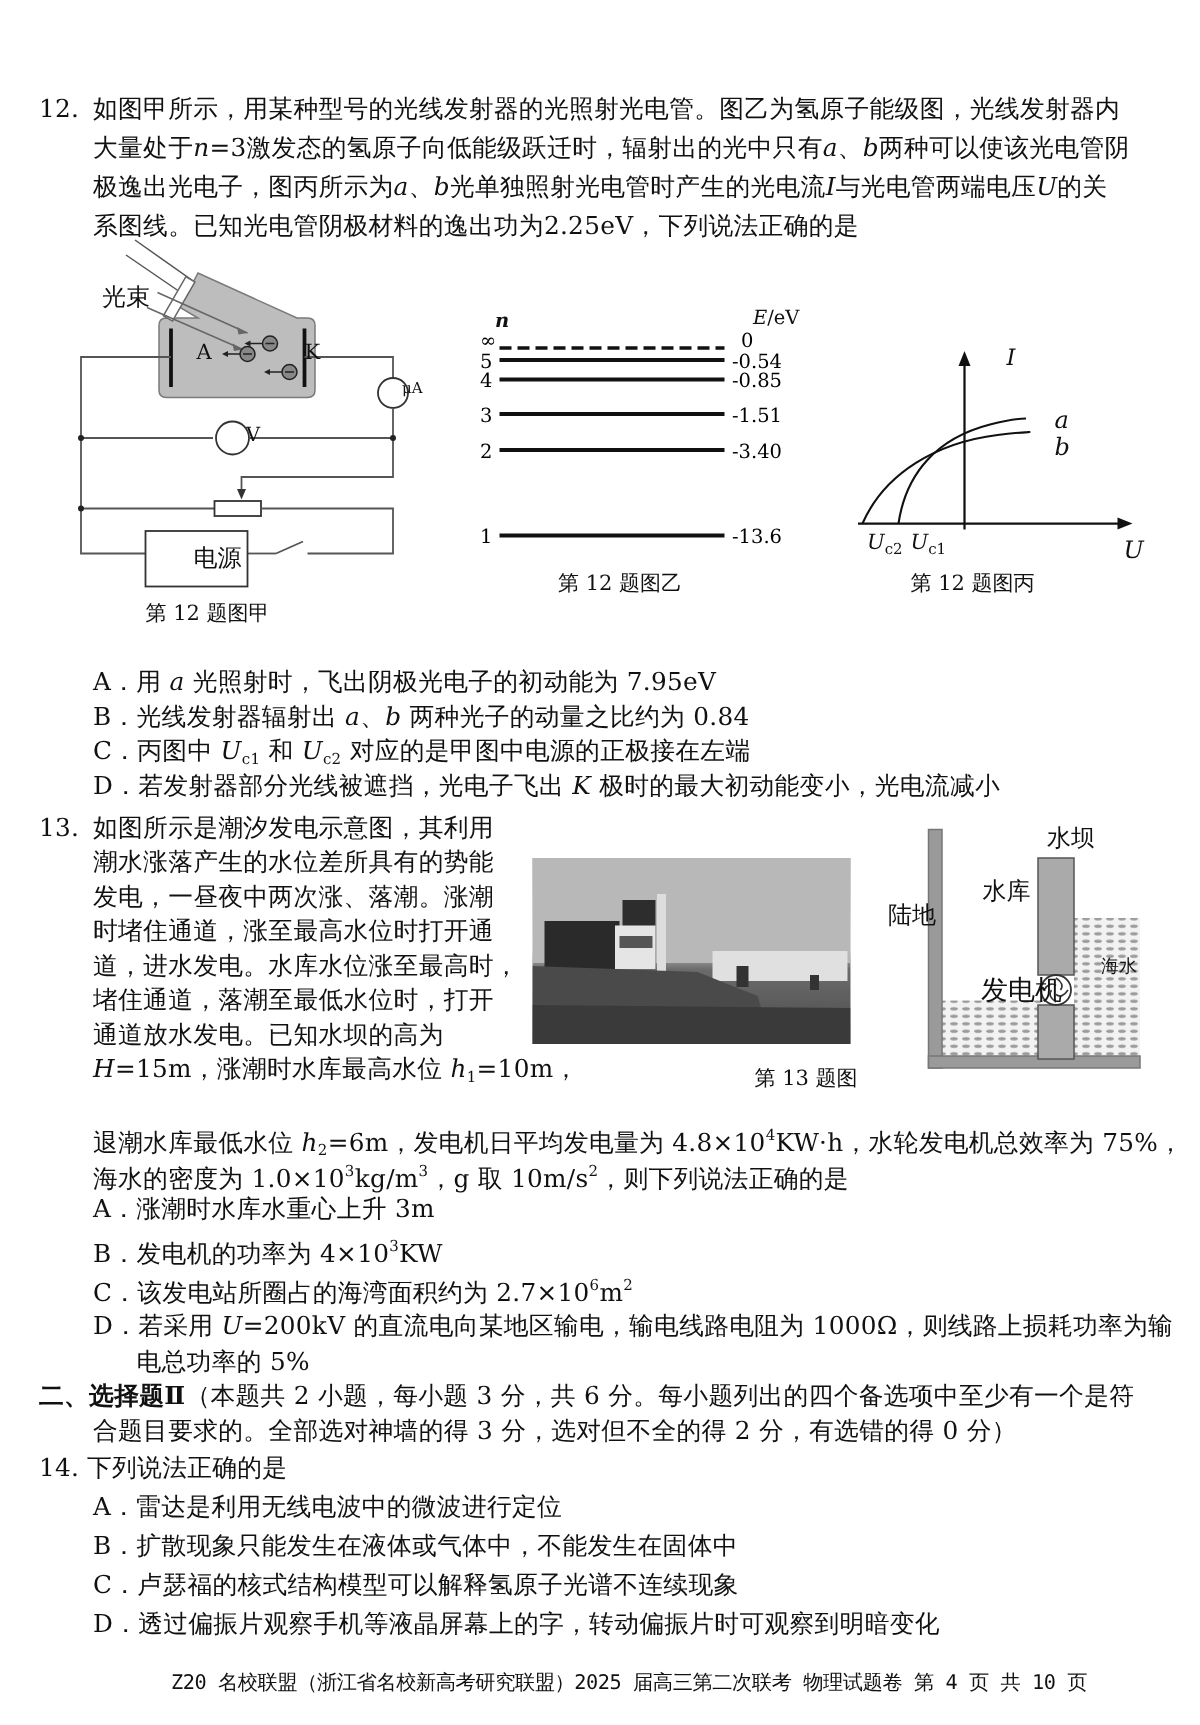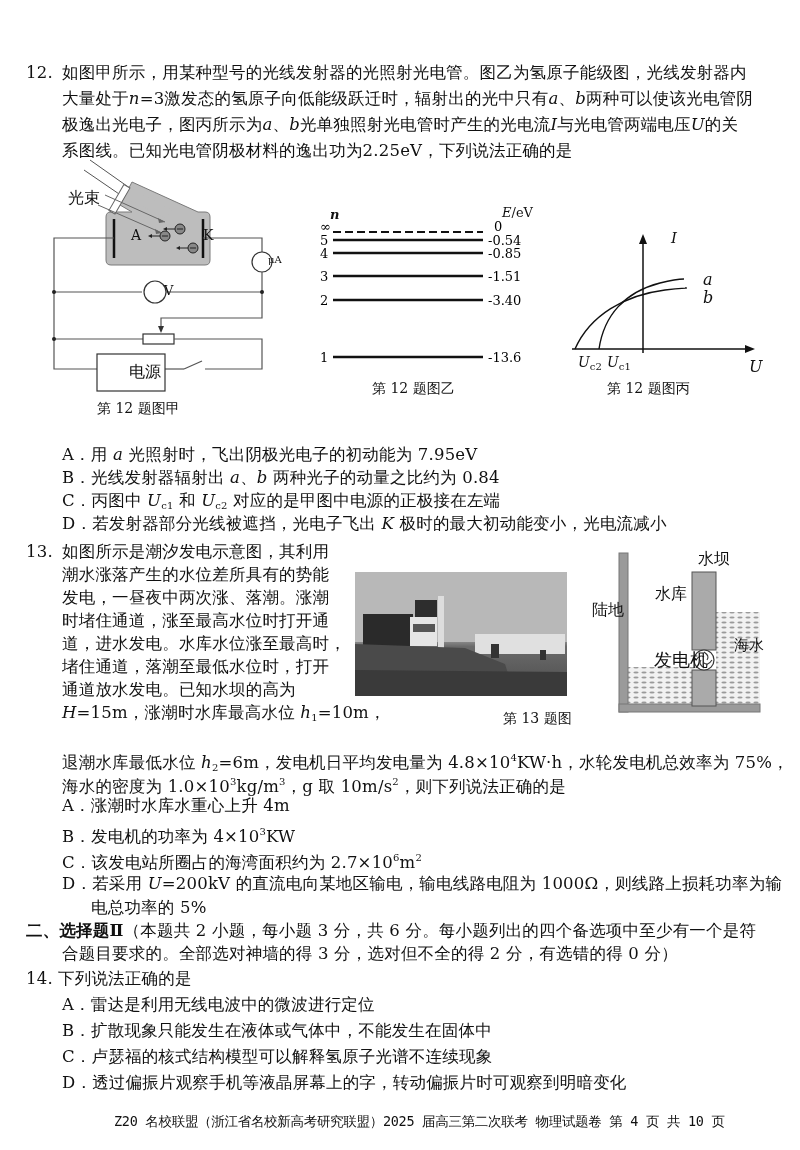--- a/index.html
+++ b/index.html
@@ -174,24 +174,24 @@
   <rect x="692" y="572" width="24" height="78" fill="#aaa" stroke="#555"></rect>
   <rect x="692" y="670" width="24" height="36" fill="#aaa" stroke="#555"></rect>
   <g>
     <circle cx="704" cy="660" r="10" fill="#fff" stroke="#333" stroke-width="1.2"></circle>
     <path d="M704,652 Q710,656 707,660 M712,660 Q708,666 704,663 M704,668 Q698,664 701,660 M696,660 Q700,654 704,657" stroke="#333" fill="none" stroke-width="1.1"></path>
   </g>
 </svg>
 <div class="lbl" style="left:578px;top:600px;font-size:16px">陆地</div>
 <div class="lbl" style="left:641px;top:584px;font-size:16px">水库</div>
 <div class="lbl" style="left:684px;top:549px;font-size:16px">水坝</div>
-<div class="lbl" style="left:720px;top:636px;font-size:15px">海水</div>
+<div class="lbl" style="left:720px;top:636px;font-size:12px">海水</div>
 <div class="lbl" style="left:640px;top:648px;font-size:18px">发电机</div>
 
-<div class="t" style="left:62px;top:795px"><span>A．</span><span>涨潮时水库水重心上升 4m</span></div>
+<div class="t" style="left:62px;top:795px"><span>A．</span><span>涨潮时水库水重心上升 3m</span></div>
 <div class="t" style="left:62px;top:821px"><span>B．</span><span>发电机的功率为 4×10</span><span class="sup">3</span><span>KW</span></div>
 <div class="t" style="left:62px;top:847px"><span>C．</span><span>该发电站所圈占的海湾面积约为 2.7×10</span><span class="sup">6</span><span>m</span><span class="sup">2</span></div>
 <div class="t" style="left:62px;top:873px"><span>D．</span><span>若采用 </span><span class="it">U</span><span>=200kV 的直流电向某地区输电，输电线路电阻为 1000Ω，则线路上损耗功率为输</span></div>
 <div class="t" style="left:91px;top:897px">电总功率的 5%</div>
 
 <div class="t" style="left:26px;top:920px"><span style="font-weight:bold">二、选择题Ⅱ</span><span>（本题共 2 小题，每小题 3 分，共 6 分。每小题列出的四个备选项中至少有一个是符</span></div>
 <div class="t" style="left:62px;top:943px">合题目要求的。全部选对神墙的得 3 分，选对但不全的得 2 分，有选错的得 0 分）</div>
 
 <div class="t" style="left:26px;top:968px">14.</div>
 <div class="t" style="left:58px;top:968px">下列说法正确的是</div>

